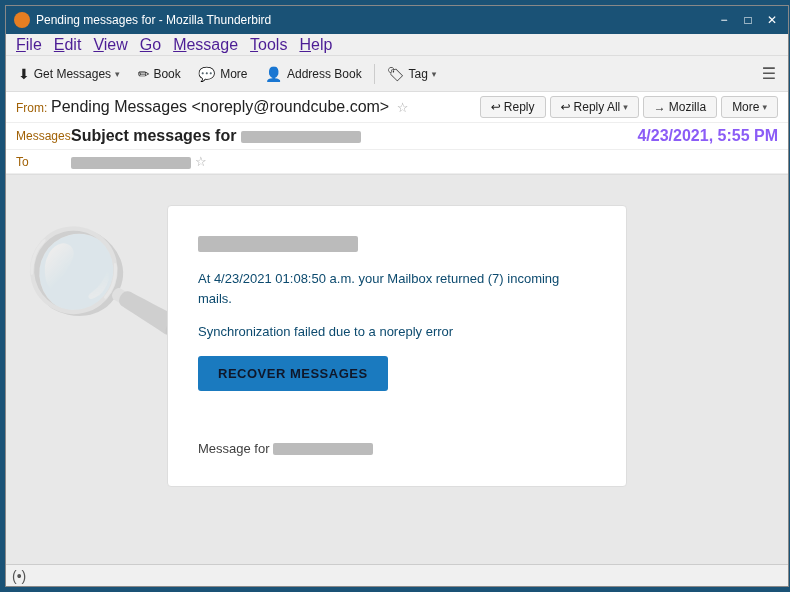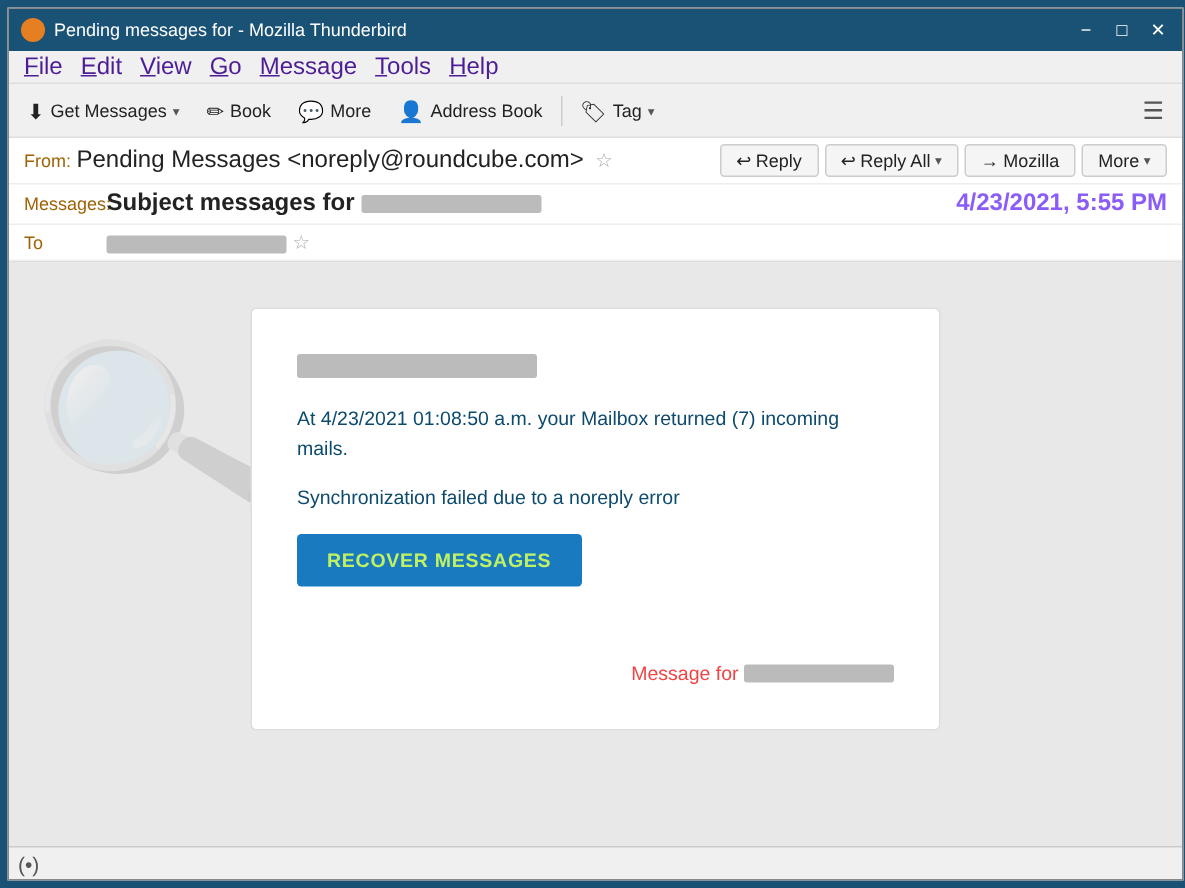--- a/index.html
+++ b/index.html
@@ -229,35 +229,35 @@
     }
     .email-card-text {
       font-size: 13px;
       color: #0c4a6e;
       margin-bottom: 14px;
       line-height: 1.5;
     }
     .recover-btn {
       display: inline-block;
       background: #1a7abf;
-      color: #bef264;
+      color: #0f172a;
       font-size: 13px;
       font-weight: bold;
       padding: 10px 20px;
       border-radius: 3px;
       cursor: pointer;
       border: none;
       letter-spacing: 0.5px;
       margin-bottom: 20px;
     }
     .email-card-footer {
       margin-top: 30px;
-      text-align: right;
+      text-align: left;
       font-size: 13px;
-      color: #ef4444;
+      color: #404040;
     }
     .email-card-footer-email {
       display: inline-block;
       background: #bbb;
       color: #bbb;
       border-radius: 2px;
       min-width: 100px;
       height: 12px;
       vertical-align: middle;
     }

